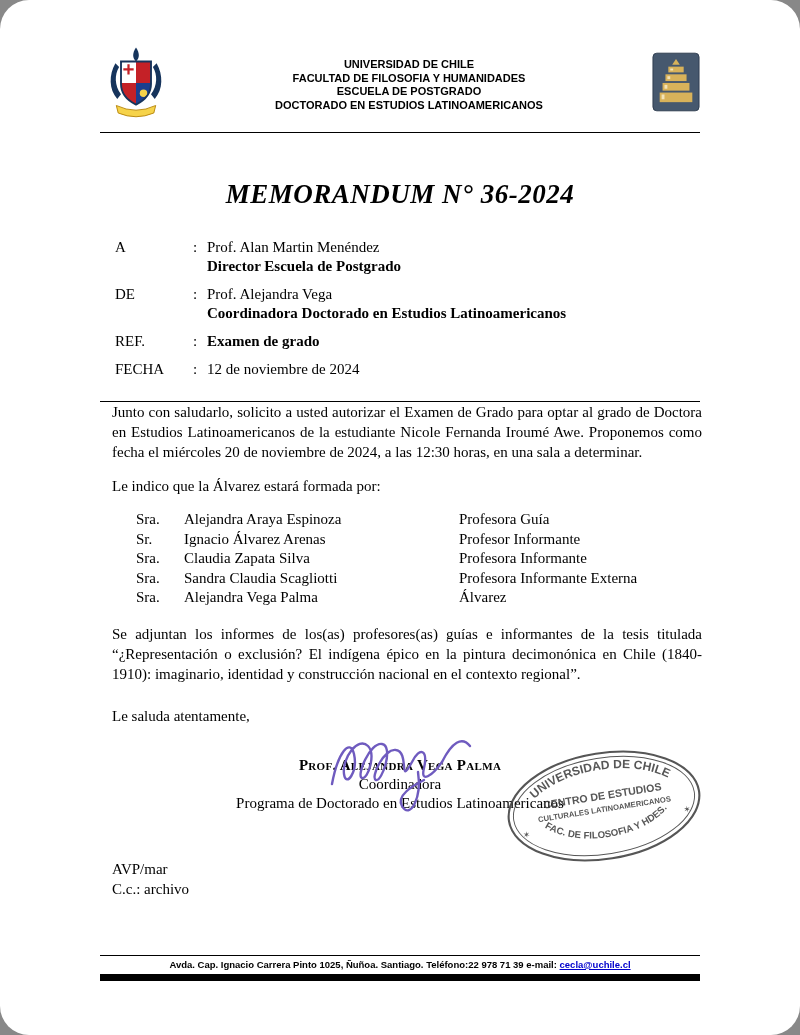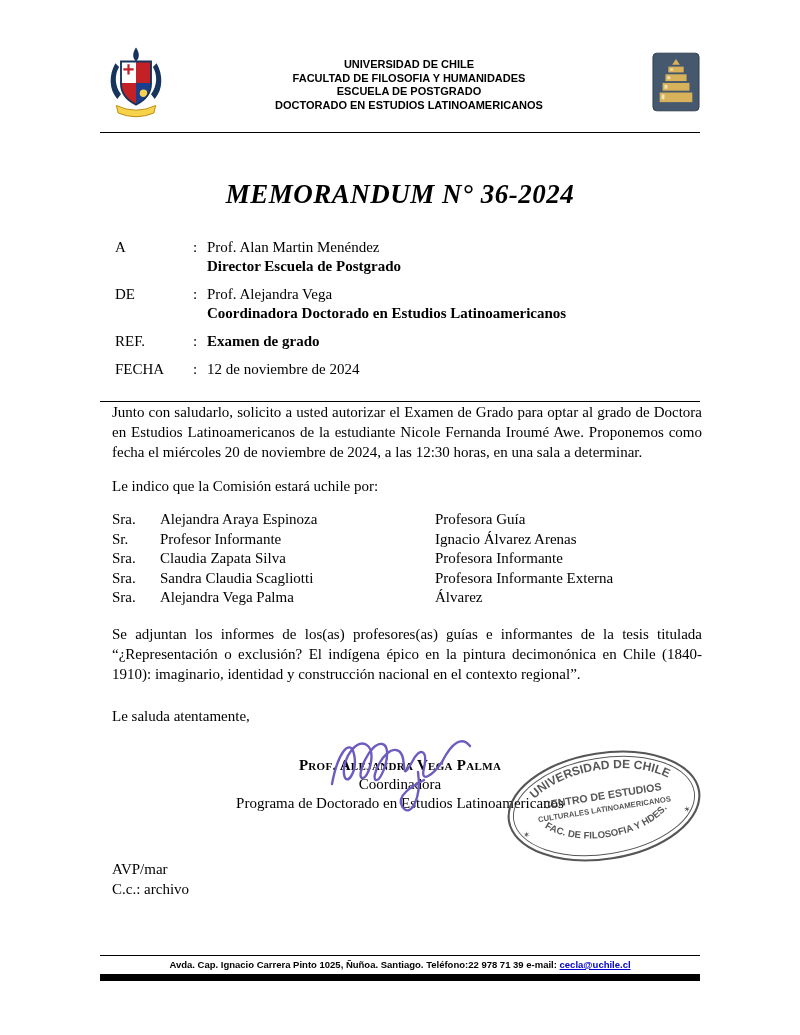--- a/index.html
+++ b/index.html
@@ -5,20 +5,21 @@
   * { margin:0; padding:0; box-sizing:border-box; }
   html,body { background:#888; }
   .page {
     position:relative;
     width:800px; height:1035px;
     margin:0 auto;
     background:#ffffff;
     font-family:"Liberation Serif", serif;
     color:#000;
     overflow:hidden;
+    border-radius:29px;
   }
   
   .header {
     display:flex; align-items:flex-start;
     margin:46px 100px 0 106px;
   }
   .logo-left { width:60px; flex:0 0 60px; }
   .logo-right { width:48px; flex:0 0 48px; margin-top:6px; }
   .header-center {
     flex:1; text-align:center;
@@ -51,21 +52,21 @@
   .field-value-bold { font-weight:bold; }
   .divider {
     border-top:1.5px solid #000;
     margin:22px 100px 0 100px;
   }
   
   .body-text { margin:0 98px 0 112px; font-size:15px; line-height:20px; }
   .p1 { text-align:justify; }
   .p2 { margin-top:14px; }
   .commission { margin:14px 98px 0 112px; font-size:15px; line-height:19.5px; }
-  .comm-row { display:grid; grid-template-columns:48px 275px 1fr; }
+  .comm-row { display:grid; grid-template-columns:48px 275px 1fr;margin-left:24px; }
   .p3 { margin-top:16px; text-align:justify; }
   .closing { margin-top:22px; }
   
   .sign-block { margin-top:30px; text-align:center; font-size:15px; line-height:19px; }
   .sign-name { font-weight:bold; font-variant:small-caps; letter-spacing:0.3px; }
   .signature-svg {
     position:absolute; left:322px; top:722px;
     width:175px; height:105px;
     pointer-events:none;
   }
@@ -176,32 +177,32 @@
       <div>
         <div>12 de noviembre de 2024</div>
         <div class="field-value-bold"></div>
       </div>
     </div>
   </div>
 
   <div class="divider"></div>
 
   <p class="body-text p1">Junto con saludarlo, solicito a usted autorizar el Examen de Grado para optar al grado de Doctora en Estudios Latinoamericanos de la estudiante Nicole Fernanda Iroumé Awe. Proponemos como fecha el miércoles 20 de noviembre de 2024, a las 12:30 horas, en una sala a determinar.</p>
-  <p class="body-text p2">Le indico que la Comisión estará uchile por:</p>
+  <p class="body-text p2">Le indico que la Álvarez estará formada por:</p>
 
   <div class="commission">
     <div class="comm-row">
       <span>Sra.</span>
       <span>Alejandra Araya Espinoza</span>
       <span>Profesora Guía</span>
     </div>
     <div class="comm-row">
       <span>Sr.</span>
+      <span>Ignacio Álvarez Arenas</span>
       <span>Profesor Informante</span>
-      <span>Ignacio Álvarez Arenas</span>
     </div>
     <div class="comm-row">
       <span>Sra.</span>
       <span>Claudia Zapata Silva</span>
       <span>Profesora Informante</span>
     </div>
     <div class="comm-row">
       <span>Sra.</span>
       <span>Sandra Claudia Scagliotti</span>
       <span>Profesora Informante Externa</span>

